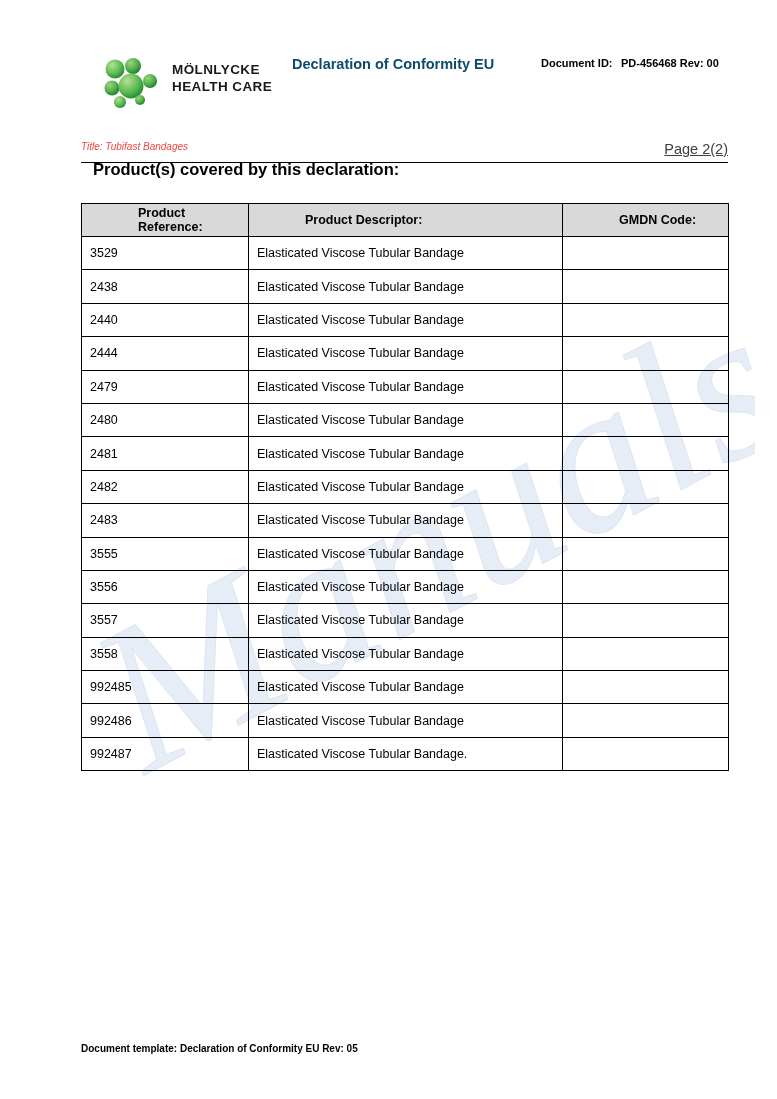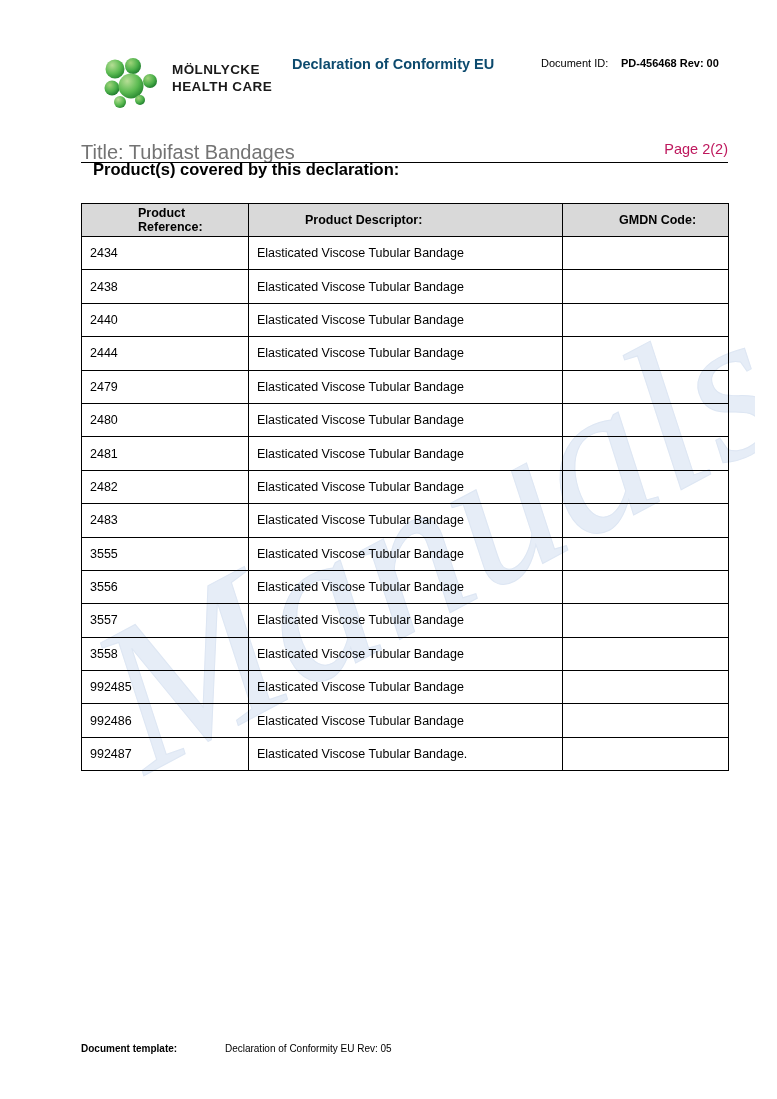--- a/index.html
+++ b/index.html
@@ -76,21 +76,21 @@
     font-size: 14.5px;
     font-weight: bold;
     color: #0c4a6e;
     white-space: nowrap;
   }
   .doc-id-label {
     position: absolute;
     left: 529px;
     top: 57px;
     font-size: 11px;
-    font-weight: normal;
+    font-weight: bold;
     white-space: nowrap;
     padding-left: 12px;
   }
   .doc-id-value {
     position: absolute;
     left: 621px;
     top: 57px;
     font-size: 11px;
     font-weight: bold;
     white-space: nowrap;
@@ -102,31 +102,33 @@
     left: 81px;
     top: 141px;
     width: 647px;
     height: 22px;
     z-index: 2;
   }
   .title-left {
     position: absolute;
     left: 0;
     top: 0;
-    font-size: 20px;
-    color: #737373;
-    white-space: nowrap;
+    font-size: 10px;
+    color: #ef4444;
+    white-space: nowrap;
+    font-style: italic;
   }
   .title-right {
     position: absolute;
     right: 0;
     top: 0;
     font-size: 14.5px;
-    color: #be185d;
-    white-space: nowrap;
+    color: #404040;
+    white-space: nowrap;
+    text-decoration: underline;
   }
   .title-rule {
     position: absolute;
     left: 81px;
     top: 162px;
     width: 647px;
     height: 1px;
     background: #000;
     z-index: 2;
   }
@@ -183,21 +185,21 @@
   .footer {
     position: absolute;
     left: 81px;
     top: 1043px;
     width: 647px;
     z-index: 2;
     font-size: 10px;
     white-space: nowrap;
   }
   .footer b { font-weight: bold; }
-  .footer-val { font-weight: normal; margin-left: 45px; }
+  .footer-val { font-weight: bold; }
 </style>
 </head>
 <body>
 
 <div class="page">
 
   <div class="watermark">
     <svg width="700" height="560" viewBox="0 0 700 560" xmlns="http://www.w3.org/2000/svg">
       <g transform="rotate(-28 350 280)">
         <text x="30" y="330" font-family="Liberation Serif, serif" font-size="210" font-style="italic" fill="#e6edf7" stroke="#dde6f3" stroke-width="1">Manuals.plus</text>
@@ -265,21 +267,21 @@
             <div class="cellpad">Product Descriptor:</div>
           </th>
           <th>
             <div class="cellpad">GMDN Code:</div>
           </th>
         </tr>
       </thead>
       <tbody>
         <tr>
           <td>
-              <div class="cellpad">2434</div>
+              <div class="cellpad">3529</div>
             </td>
           <td>
               <div class="cellpad">Elasticated Viscose Tubular Bandage</div>
             </td>
           <td>
               <div class="cellpad"></div>
             </td>
         </tr>
         <tr>
           <td>

